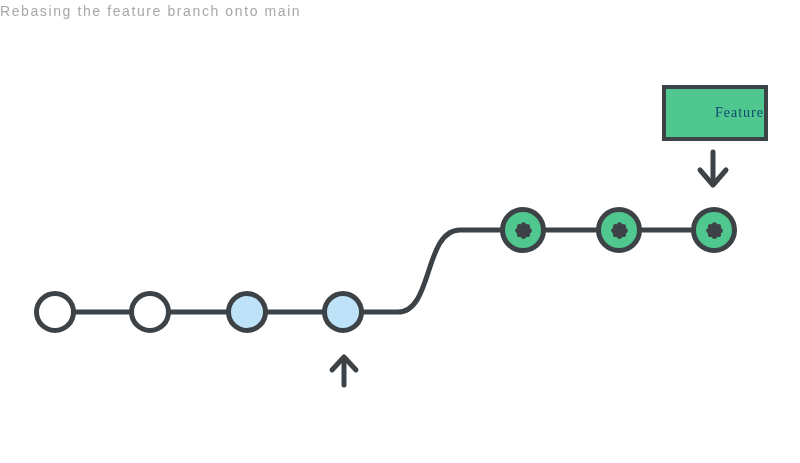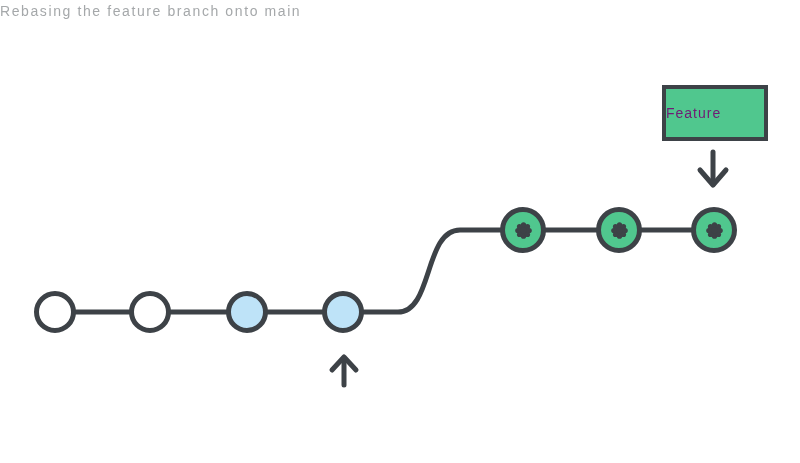--- a/index.html
+++ b/index.html
@@ -39,24 +39,25 @@
   .commit.big   { width: 46px; height: 46px; }
   .commit.white { background: var(--white); }
   .commit.blue  { background: var(--blue); }
   .commit.green { background: var(--green); }
   .label-box {
     position: absolute;
     box-sizing: border-box;
     border: 4px solid var(--dark);
     display: flex;
     align-items: center;
-    justify-content: flex-start;
+    justify-content: flex-end;
     font-size: 14px;
     letter-spacing: 1px;
-    color: #701a75;
+    color: #0c4a6e;
+    font-family: Liberation Serif, serif;
   }
   .label-box.feature { left: 662px; top: 85px;  width: 106px; height: 56px; background: var(--green); }
   .label-box.main    { left: 292px; top: 405px; width: 103px; height: 53px; background: var(--blue); }
 </style>
 </head>
 <body>
 
 <div class="canvas">
 
   <div class="title">Rebasing the feature branch onto main</div>

